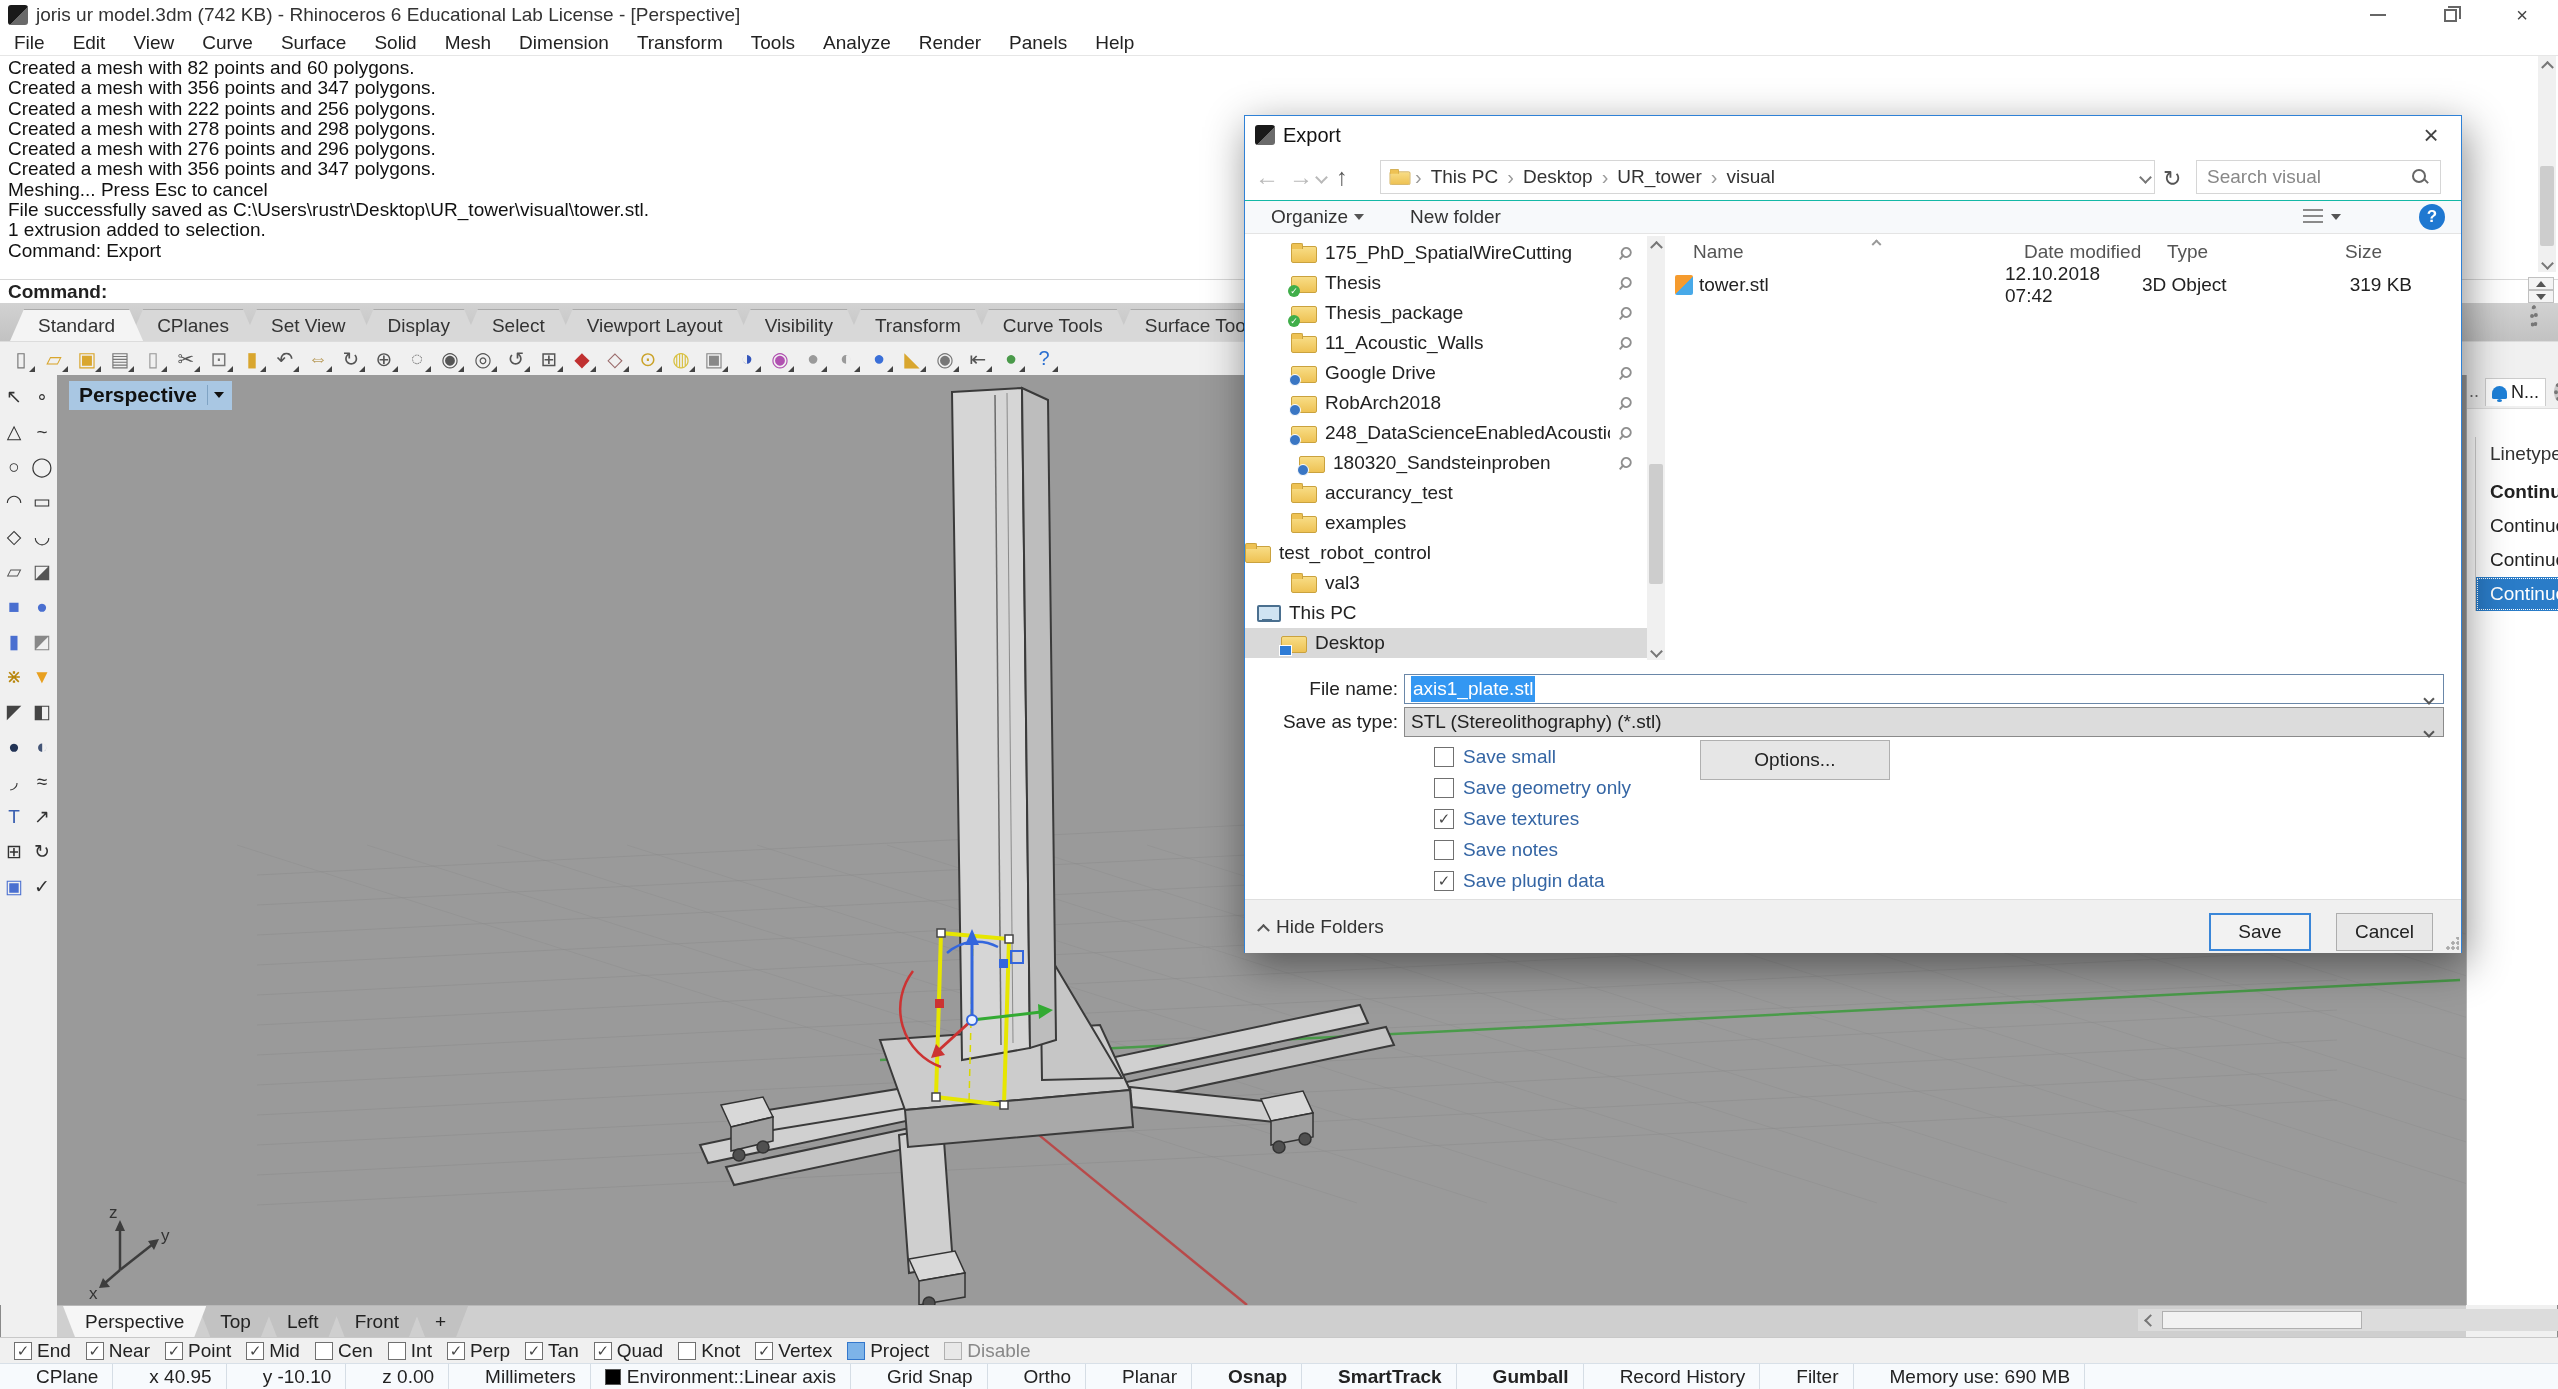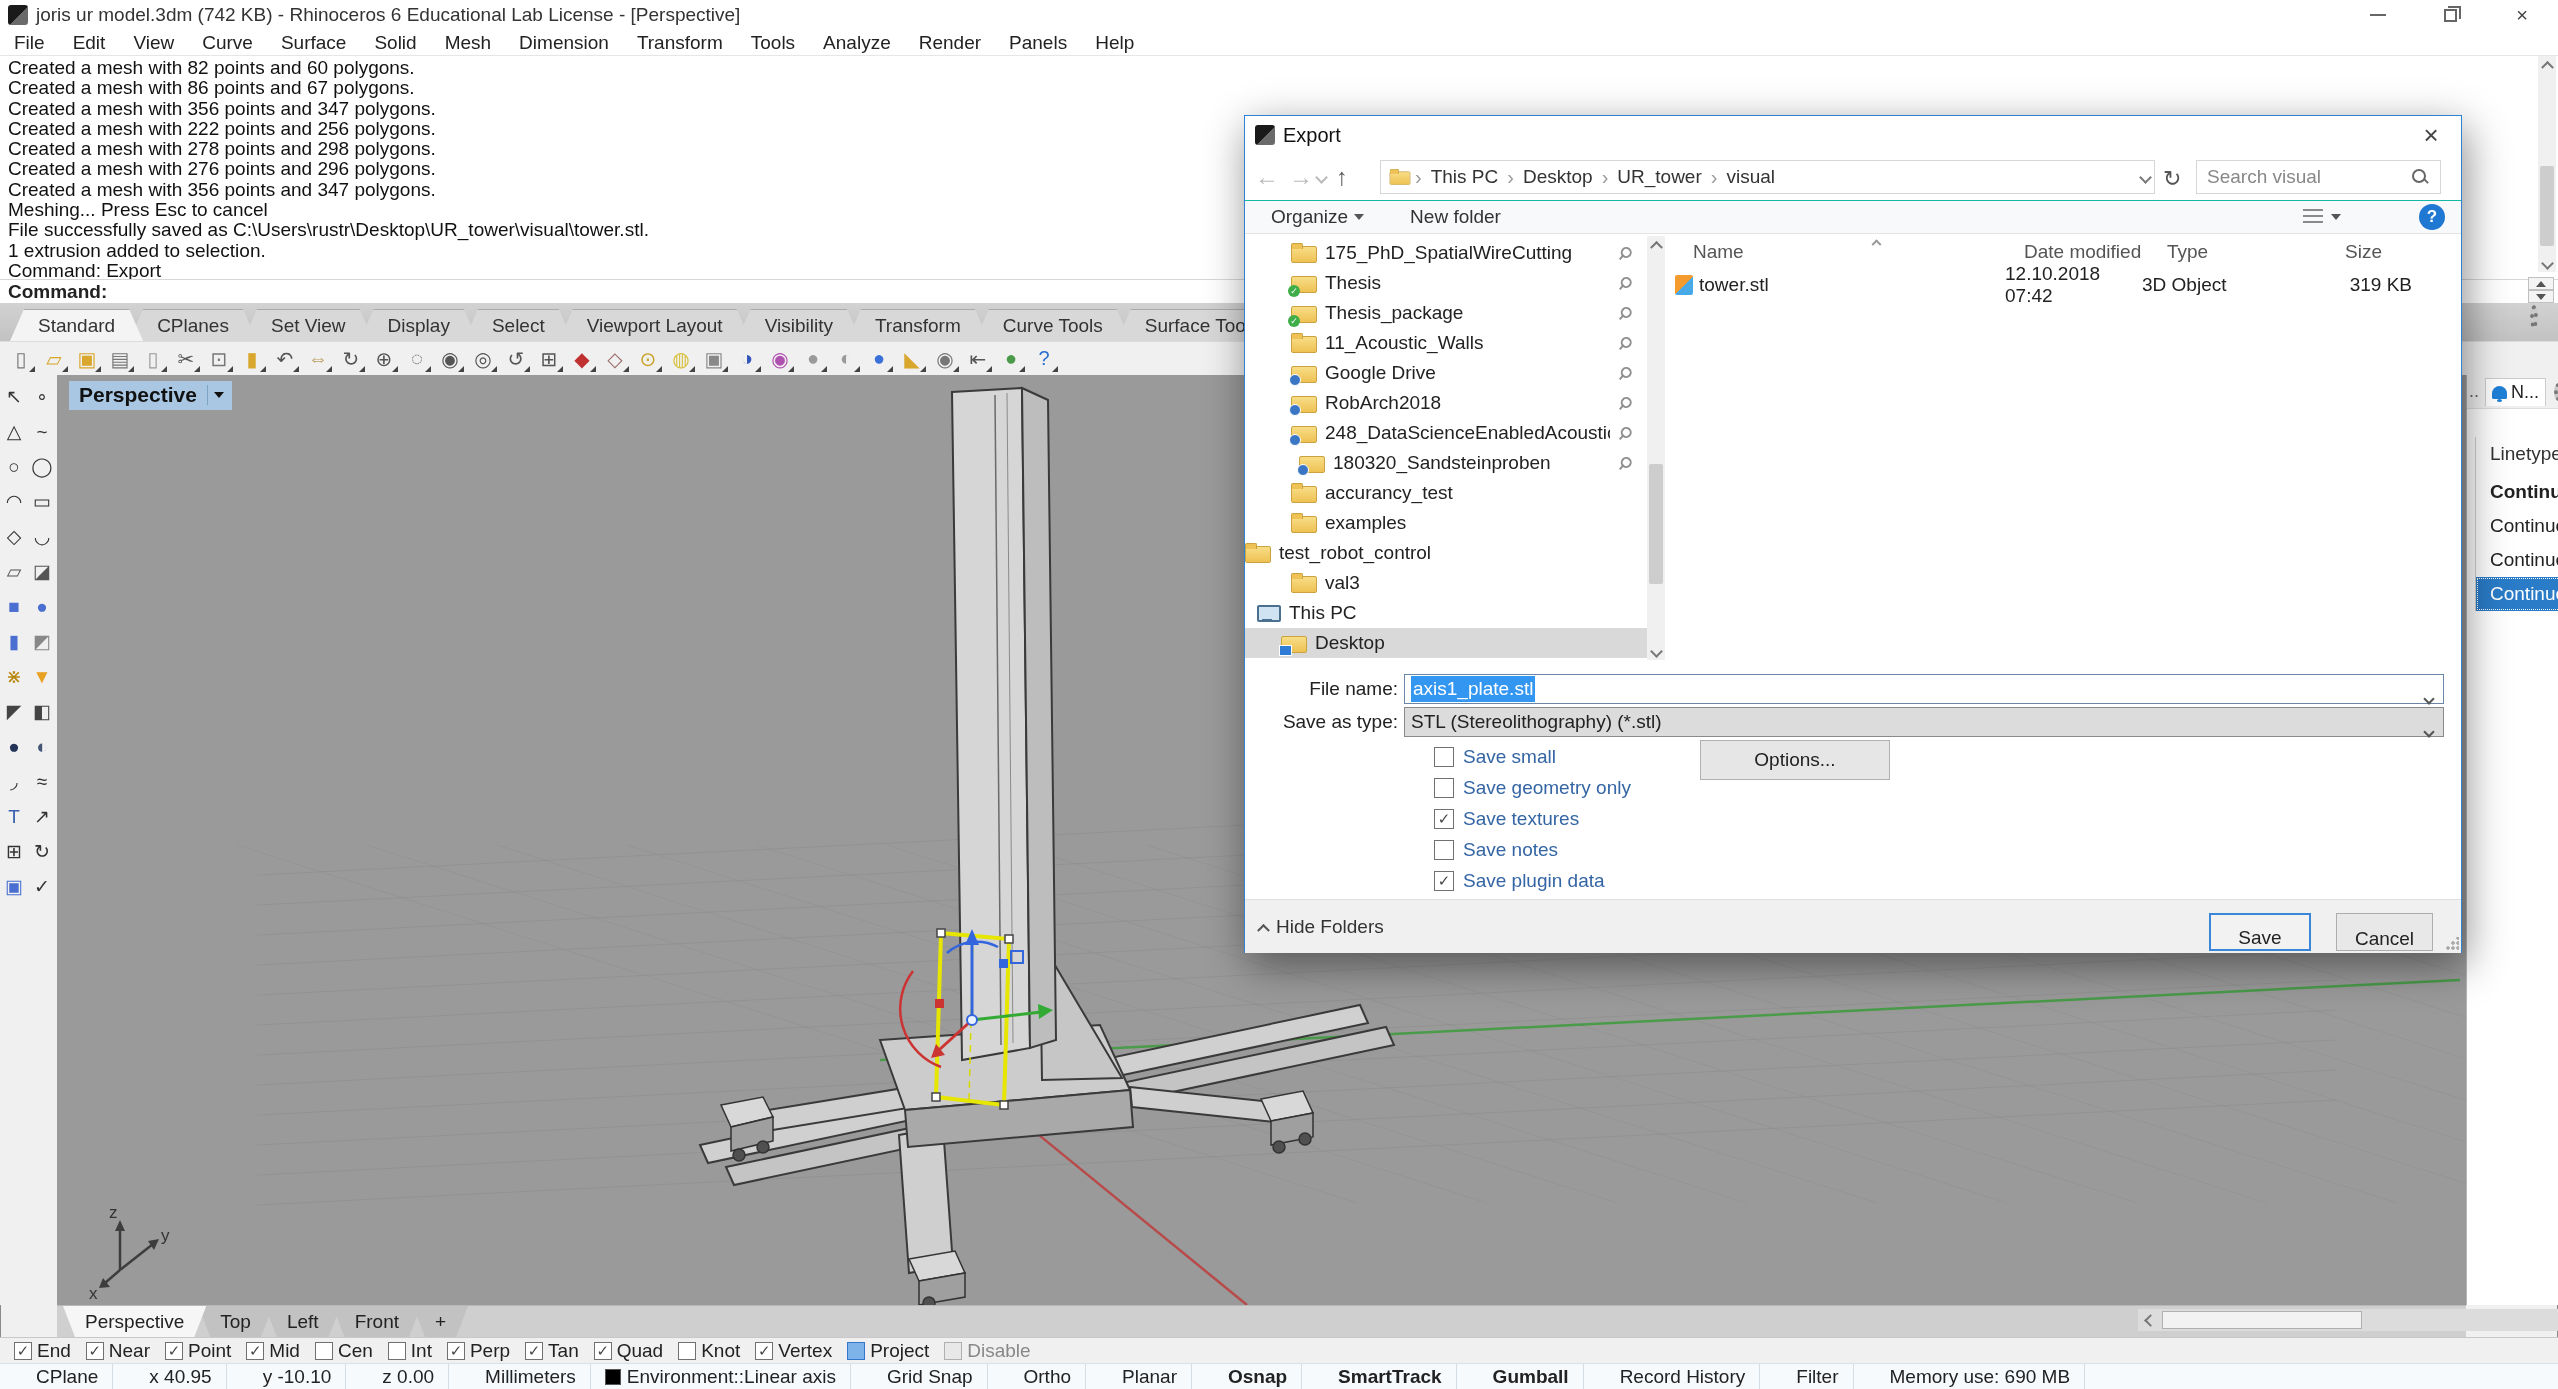--- a/index.html
+++ b/index.html
@@ -137,21 +137,21 @@
   .ddchev { position:absolute; right:10px; top:11px; }
   .ddchev .chev { border-color:#555; width:8px; height:8px; }
   .satype { background:#dcdcdc; border:1px solid #8a8a8a; }
   .optrow { position:absolute; left:189px; top:630px; display:flex; flex-direction:column; gap:9px; }
   .optcb { display:flex; align-items:center; gap:9px; font-size:19px; color:#3465a4; }
   .optcb .cb { width:20px; height:20px; }
   .optionsbtn { position:absolute; left:455px; top:624px; width:190px; height:40px; background:#e6e6e6; border:1px solid #b0b0b0; font-size:19px; color:#222; display:flex; align-items:center; justify-content:center; }
   .dlg-footer { position:absolute; left:0; top:783px; width:100%; height:54px; background:#f0f0f0; border-top:1px solid #dfdfdf; }
   .hidefolders { position:absolute; left:14px; top:16px; display:flex; align-items:center; gap:8px; font-size:19px; color:#333; }
   .hidefolders .chev { border-color:#555; }
-  .btn { position:absolute; top:13px; height:38px; display:flex; align-items:flex-end; justify-content:center; font-size:19px; color:#222; background:#e8e8e8; border:1px solid #adadad; }
+  .btn { position:absolute; top:13px; height:38px; display:flex; align-items:center; justify-content:center; font-size:19px; color:#222; background:#e8e8e8; border:1px solid #adadad; }
   .btn-save { left:964px; width:102px; background:#f2f2f2; border:2px solid #3a86d8; }
   .btn-cancel { left:1091px; width:97px; }
   .resizegrip { position:absolute; right:2px; bottom:2px; width:14px; height:14px; background:
     radial-gradient(circle at 3px 11px,#aaa 1.5px,transparent 2px),
     radial-gradient(circle at 8px 11px,#aaa 1.5px,transparent 2px),
     radial-gradient(circle at 13px 11px,#aaa 1.5px,transparent 2px),
     radial-gradient(circle at 8px 6px,#aaa 1.5px,transparent 2px),
     radial-gradient(circle at 13px 6px,#aaa 1.5px,transparent 2px),
     radial-gradient(circle at 13px 1px,#aaa 1.5px,transparent 2px); }
 </style>
@@ -190,21 +190,20 @@
       <span class="menuitem">Tools</span>
       <span class="menuitem">Analyze</span>
       <span class="menuitem">Render</span>
       <span class="menuitem">Panels</span>
       <span class="menuitem">Help</span>
     </div>
 
   <div class="cmdhistory">
 
   <div>Created a mesh with 82 points and 60 polygons.</div>
-      <div>Created a mesh with 86 points and 67 polygons.</div>
       <div>Created a mesh with 356 points and 347 polygons.</div>
       <div>Created a mesh with 222 points and 256 polygons.</div>
       <div>Created a mesh with 278 points and 298 polygons.</div>
       <div>Created a mesh with 276 points and 296 polygons.</div>
       <div>Created a mesh with 356 points and 347 polygons.</div>
       <div>Meshing... Press Esc to cancel</div>
       <div>File successfully saved as C:\Users\rustr\Desktop\UR_tower\visual\tower.stl.</div>
       <div>1 extrusion added to selection.</div>
       <div>Command: Export</div>
     </div>

